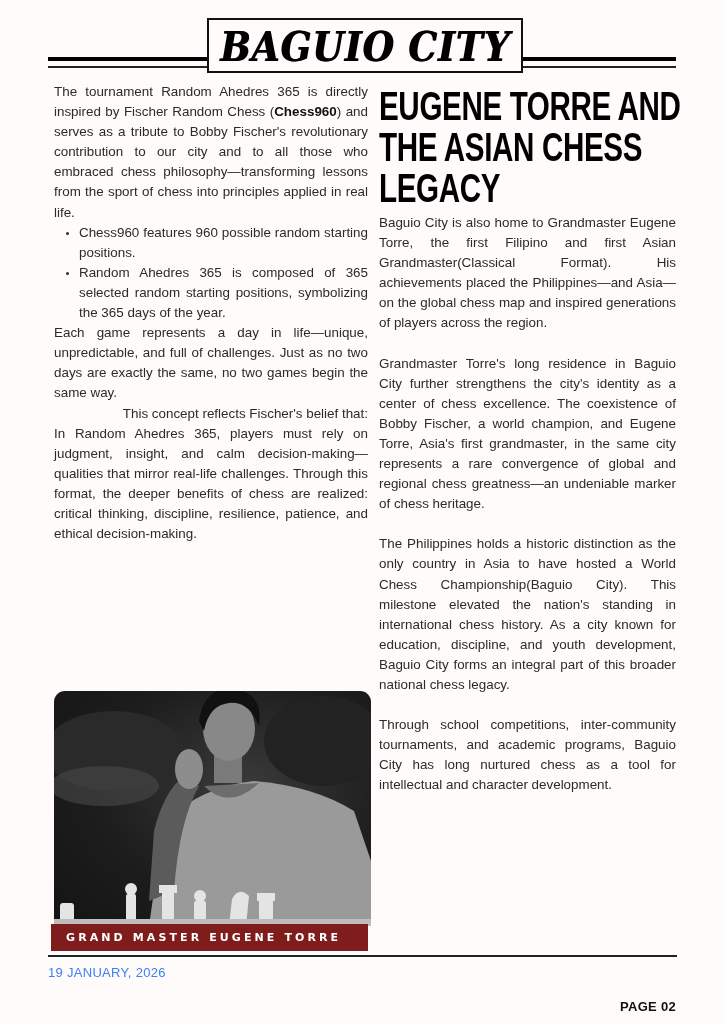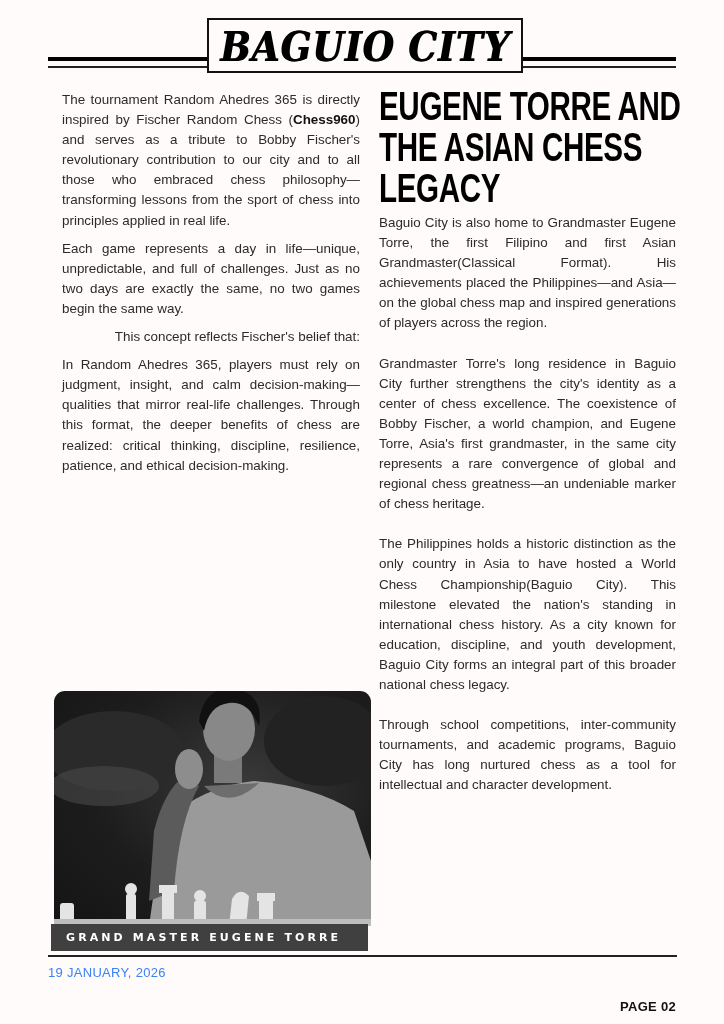--- a/index.html
+++ b/index.html
@@ -24,21 +24,21 @@
     font-weight: bold; font-style: italic;
     font-size: 36px; letter-spacing: 1px; color: #000;
     transform: scaleY(1.12);
     text-shadow: 1px 0 0 #000;
   }
   
   .col-left {
     position: absolute; left: 54px; top: 82px; width: 314px;
     font-size: 13.4px; line-height: 20.1px; text-align: justify; color: #2b2b2b;
   }
-  .col-left p { margin: 8px; }
+  .col-left p { margin: 0; }
   .col-left ul { margin: 0; padding-left: 25px; }
   .col-left li { margin: 0; padding-left: 0; }
   .col-left li::marker { font-size: 10px; }
   .bold { font-weight: bold; color: #111; }
 
   .col-right {
     position: absolute; left: 379px; top: 86px; width: 297px;
   }
   .headline {
     margin: 0; color: #000;
@@ -55,21 +55,21 @@
 
   
   .photo {
     position: absolute; left: 54px; top: 691px; width: 317px; height: 235px;
     border-radius: 11px 11px 0 0; overflow: hidden;
     background: radial-gradient(ellipse at 60% 40%, #3a3a3a 0%, #1d1d1d 55%, #141414 100%);
   }
   .photo svg { display: block; }
   .caption {
     position: absolute; left: 51px; top: 924px; width: 317px; height: 27px;
-    background: #404040; color: #fff;
+    background: #7f1d1d; color: #fff;
     display: flex; align-items: center; padding-left: 15px; box-sizing: border-box;
     font-family: "DejaVu Sans", sans-serif; font-weight: bold;
     font-size: 11px; letter-spacing: 3.1px;
   }
   
   .footer-line { position: absolute; left: 48px; top: 955px; width: 629px; height: 2px; background: #222; }
   .footer-date {
     position: absolute; left: 48px; top: 965px;
     font-size: 13px; color: #3b82f6; letter-spacing: 0.3px;
   }
@@ -84,20 +84,24 @@
 <div class="mast-line-thick mast-left"></div>
 <div class="mast-line-thin mast-left"></div>
 <div class="mast-line-thick mast-right"></div>
 <div class="mast-line-thin mast-right"></div>
 <div class="mast-box">
   <span class="mast-title">BAGUIO CITY</span>
 </div>
 
 <div class="col-left">
   <p><span>The tournament Random Ahedres 365 is directly inspired by Fischer Random Chess (</span><span class="bold">Chess960</span><span>) and serves as a tribute to Bobby Fischer's revolutionary contribution to our city and to all those who embraced chess philosophy—transforming lessons from the sport of chess into principles applied in real life.</span></p>
+  <ul>
+    <li>Chess960 features 960 possible random starting positions.</li>
+    <li>Random Ahedres 365 is composed of 365 selected random starting positions, symbolizing the 365 days of the year.</li>
+  </ul>
   <p>Each game represents a day in life—unique, unpredictable, and full of challenges. Just as no two days are exactly the same, no two games begin the same way.</p>
   <p style="text-align:right">This concept reflects Fischer's belief that:</p>
   <p>In Random Ahedres 365, players must rely on judgment, insight, and calm decision-making—qualities that mirror real-life challenges. Through this format, the deeper benefits of chess are realized: critical thinking, discipline, resilience, patience, and ethical decision-making.</p>
 </div>
 
 <div class="col-right">
   <h1 class="headline">EUGENE TORRE AND THE ASIAN CHESS LEGACY</h1>
   <div class="right-body">
     <p>Baguio City is also home to Grandmaster Eugene Torre, the first Filipino and first Asian Grandmaster(Classical Format). His achievements placed the Philippines—and Asia—on the global chess map and inspired generations of players across the region.</p>
     <p>Grandmaster Torre's long residence in Baguio City further strengthens the city's identity as a center of chess excellence. The coexistence of Bobby Fischer, a world champion, and Eugene Torre, Asia's first grandmaster, in the same city represents a rare convergence of global and regional chess greatness—an undeniable marker of chess heritage.</p>

